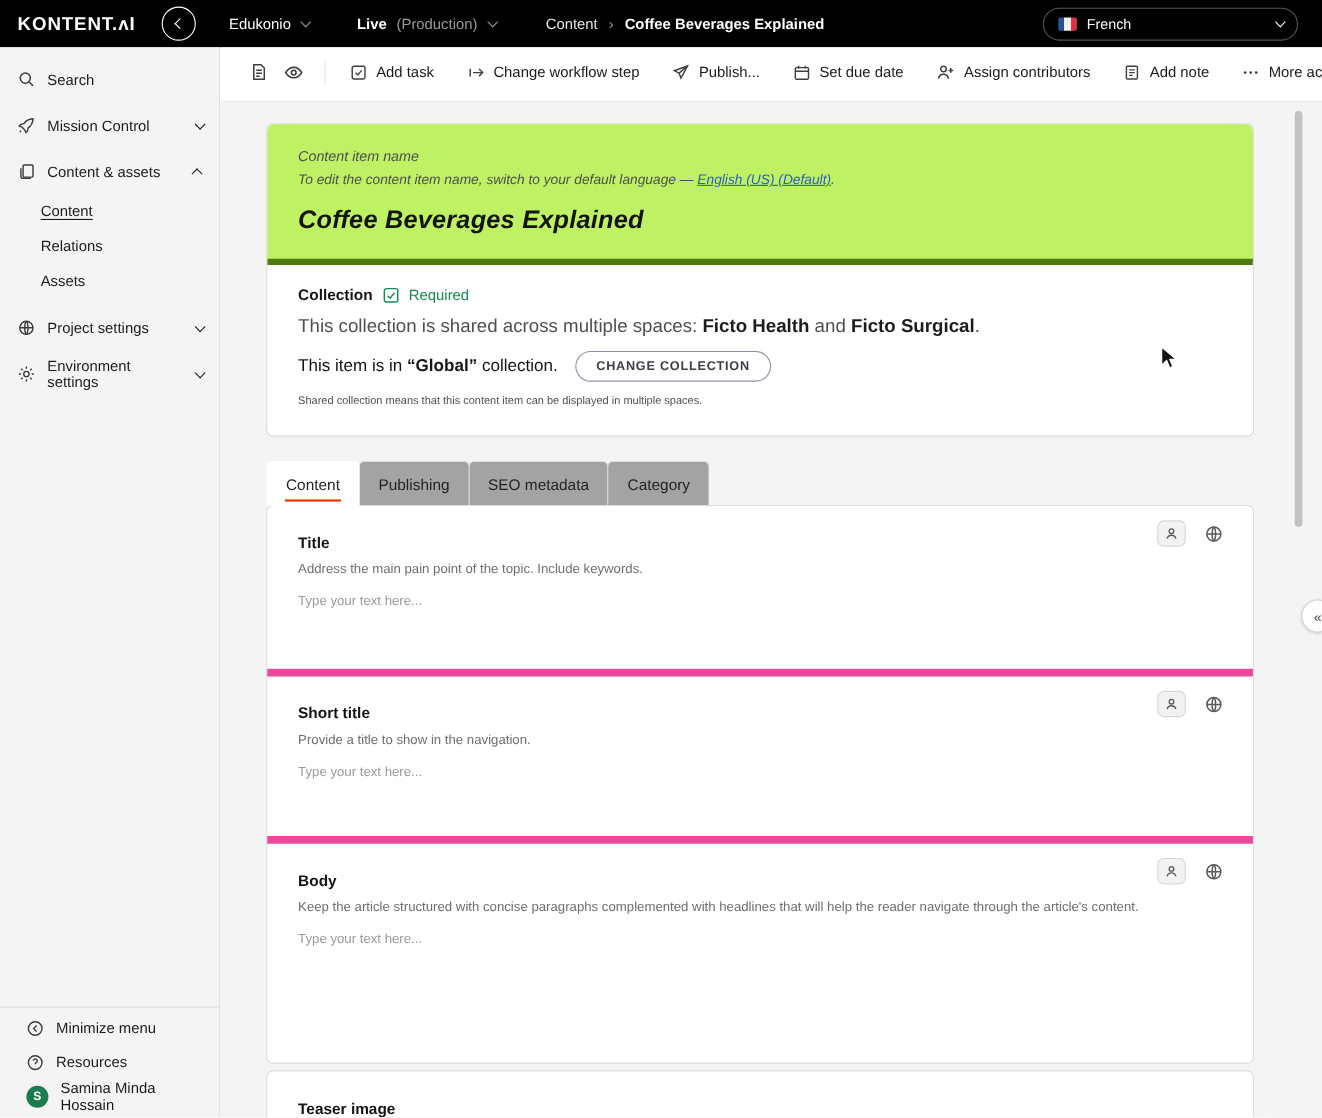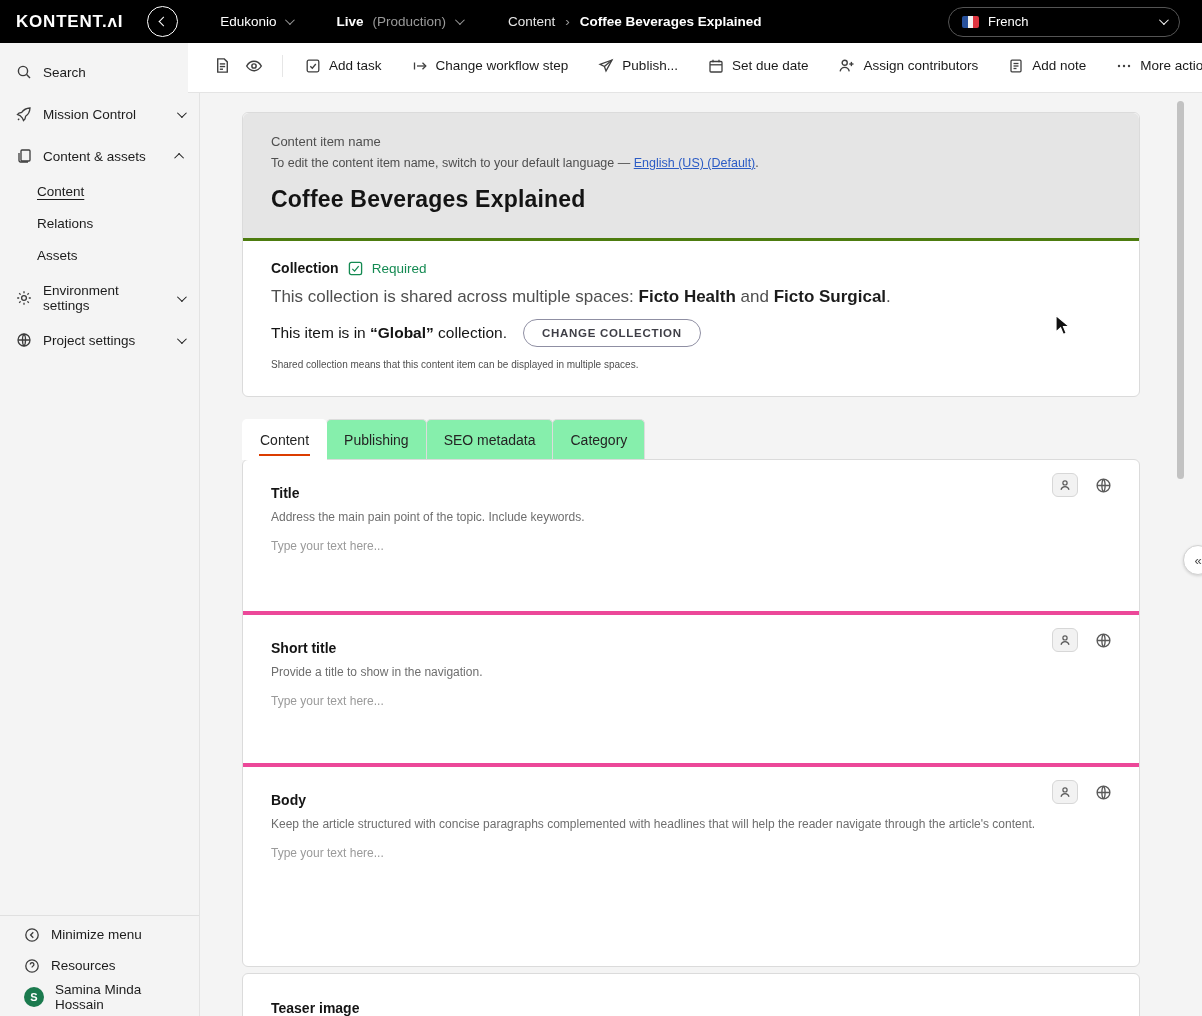--- a/index.html
+++ b/index.html
@@ -6,21 +6,21 @@
   html,body { width:1202px; height:1016px; }
   body { position:relative; overflow:hidden; background:#fff; font-family:"Liberation Sans",sans-serif; color:#151515; }
   svg { display:block; }
   button { font-family:inherit; background:none; border:none; cursor:pointer; color:inherit; }
 
   
   .topbar { position:absolute; top:0; left:0; width:1202px; height:43px; background:var(--topbar_bg,#000); color:#fff; display:flex; align-items:center; }
   .logo { font-size:17px; font-weight:bold; letter-spacing:.8px; margin-left:16px; }
   .backbtn { width:31px; height:31px; border:1.5px solid #fff; border-radius:50%; margin-left:24px; display:flex; align-items:center; justify-content:center; color:#fff; flex:none; }
   .tbsel { display:flex; align-items:center; gap:9px; font-size:13.5px; color:#fff; }
-  .proj { margin-left:42px; }
+  .proj { margin-left:30px; }
   .env  { margin-left:44px; }
   .bold { font-weight:bold; }
   .mut  { color:#9a9a9a; }
   .crumbs { display:flex; align-items:center; gap:10px; margin-left:46px; font-size:13.5px; color:#e6e6e6; }
   .cur { font-weight:bold; color:#fff; }
   .spacer { flex:1; }
   .lang { width:232px; height:30px; border:1px solid #545454; border-radius:15px; margin-right:22px; display:flex; align-items:center; gap:9px; padding:0 13px; font-size:13px; color:#fff; }
   .flag { width:17px; height:12px; border-radius:2px; background:linear-gradient(90deg,#27509b 0 33%,#f2f2f2 33% 66%,#dd3540 66% 100%); flex:none; }
   .chev { display:inline-block; width:7px; height:7px; border-right:1.6px solid currentColor; border-bottom:1.6px solid currentColor; flex:none; }
   .down { transform:rotate(45deg) translateY(-2px); }
@@ -34,54 +34,54 @@
   .sitem .lbl { flex:1; }
   .sitem svg { color:#3c3c3c; flex:none; }
   .sub { margin:-8px 0 12px; }
   .subitem { height:32px; width:100%; padding-left:37px; display:flex; align-items:center; font-size:13.5px; color:#1c1c1c; }
   .selected { text-decoration:underline; text-underline-offset:3px; }
   .sfoot { margin-top:auto; border-top:1px solid #e0e0e0; padding:3px 0 4px; }
   .sfoot .sitem { margin-bottom:0; height:31px;padding-left:24px; }
   .avatar { width:20px; height:20px; border-radius:50%; background:var(--avatar_green,#1b7a4e); color:#fff; font-size:11px; font-weight:bold; display:flex; align-items:center; justify-content:center; flex:none; }
 
   
-  .toolbar { position:absolute; top:43px; left:188px; right:0; height:50px; background:#fff; border-bottom:1px solid #e4e4e4; display:flex; align-items:center; padding:0 16px 4px 18px; }
+  .toolbar { position:absolute; top:43px; left:201px; right:0; height:50px; background:#fff; border-bottom:1px solid #e4e4e4; display:flex; align-items:center; padding:0 16px 4px 18px; }
   .ticon { width:32px; height:32px; display:flex; align-items:center; justify-content:center; color:#3f3f3f; border-radius:6px; flex:none; }
   .tsep { width:1px; height:22px; background:#e6e6e6; margin:0 22px 0 12px; flex:none; }
   .tbtn { display:flex; align-items:center; gap:8px; font-size:13.5px; color:#1a1a1a; margin-right:30px; flex:none; }
   .tbtn svg { color:#3f3f3f; }
 
   
   .main { position:absolute; top:93px; left:200px; right:0; bottom:0; background:#f4f4f4; overflow:hidden; }
   .card { position:absolute; background:#fff; border:1px solid #dbdbdb; border-radius:6px; }
   .namecard { left:42px; top:19px; width:898px; height:285px; }
-  .namehead { background:#e5e5e5; border-bottom:3px solid #4d7c0f; border-radius:6px 6px 0 0; height:128px; padding:21px 28px 0; }
+  .namehead { background:#bef264; border-bottom:6px solid #4d7c0f; border-radius:6px 6px 0 0; height:128px; padding:21px 28px 0;font-style:italic; }
   .nhlabel { font-size:13px; color:#4f4f4f; }
   .nhhint { font-size:12.5px; color:#4f4f4f; margin-top:7px; }
   .link { color:var(--link,#2c5cc5); text-decoration:underline; cursor:pointer;text-align:right; }
   .h1 { font-size:23px; font-weight:bold; color:#141414; margin-top:16px; letter-spacing:.2px; }
   .colbody { padding:19px 28px 0; }
   .colrow1 { display:flex; align-items:center; gap:9px; }
   .collabel { font-size:14px; font-weight:bold; }
   .req { color:var(--success,#148a52); font-size:13.5px; }
   .shared { font-size:17px; color:#4f4f4f; margin-top:11px; }
   .shared b { color:#1c1c1c; }
   .currow { display:flex; align-items:center; gap:16px; margin-top:12px; }
   .curtext { font-size:15.5px; color:#141414; }
   .changebtn { height:28px; padding:0 18px; border:1px solid #8f8fa3; border-radius:15px; font-size:11.5px; font-weight:bold; letter-spacing:.7px; color:#3e3e46; background:#fff; display:flex; align-items:center; }
   .colnote { font-size:10px; color:#4f4f4f; margin-top:12px; }
 
   .tabs { position:absolute; left:42px; top:326px; height:41px; display:flex; }
-  .tab { padding:0 17px; display:flex; align-items:center; font-size:14px; color:#242424; background:#86efac; border:1px solid #dcdcdc; border-bottom:none; border-radius:5px 5px 0 0; }
+  .tab { padding:0 17px; display:flex; align-items:center; font-size:14px; color:#242424; background:#a3a3a3; border:1px solid #dcdcdc; border-bottom:none; border-radius:5px 5px 0 0; }
   .tab + .tab { margin-left:-1px; }
   .tab.active { position:relative; background:#fff; border-color:transparent; z-index:2; }
   .tab.active::after { content:""; position:absolute; left:16px; right:16px; bottom:4px; height:2px; background:var(--accent,#db3c00); }
 
   .fieldscard { left:42px; top:366px; width:898px; height:508px; }
-  .field { position:relative; padding:25px 28px 0; border-bottom:4px solid #ec4899; }
+  .field { position:relative; padding:25px 28px 0; border-bottom:7px solid #ec4899; }
   .f1 { height:155px; } .f2 { height:152px; } .f3 { height:201px; border-bottom:none; }
   .flabel { font-size:14px; font-weight:bold; color:#141414; }
   .fhint { font-size:12px; color:#6e6e6e; margin-top:9px; }
   .finput { font-size:12px; color:#9a9a9a; margin-top:15px; }
   .ficons { position:absolute; top:13px; right:24px; display:flex; align-items:center; gap:13px; }
   .fbtn1 { width:26px; height:24px; border:1px solid #d7d7d7; background:#f2f2f2; border-radius:6px; display:flex; align-items:center; justify-content:center; color:#5a5a5a; }
   .fbtn2 { width:24px; height:24px; display:flex; align-items:center; justify-content:center; color:#5a5a5a; }
   .teasercard { left:42px; top:880px; width:898px; height:130px; padding:26px 28px 0; }
 
   .scrollthumb { position:absolute; left:1177px; top:101px; width:7px; height:378px; background:#c2c2c2; border-radius:4px; }
@@ -148,32 +148,32 @@
       </button>
     <button class="subitem">
         <span>Relations</span>
       </button>
     <button class="subitem">
         <span>Assets</span>
       </button>
   </div>
   <button class="sitem">
     <svg width="16" height="16" viewBox="0 0 16 16" fill="none" stroke="currentColor" stroke-width="1.3">
+        <circle cx="8" cy="8" r="6"></circle>
+        <path d="M2 8h12M8 2c2 2 2 10 0 12M8 2c-2 2-2 10 0 12"></path>
+      </svg>
+    <span class="lbl">Project settings</span>
+    <span class="chev down"></span>
+  </button>
+  <button class="sitem">
+    <svg width="16" height="16" viewBox="0 0 16 16" fill="none" stroke="currentColor" stroke-width="1.3">
         <circle cx="8" cy="8" r="2.4"></circle>
         <path d="M8 1.2v2M8 12.8v2M1.2 8h2M12.8 8h2M3.2 3.2l1.4 1.4M11.4 11.4l1.4 1.4M12.8 3.2l-1.4 1.4M4.6 11.4l-1.4 1.4"></path>
       </svg>
     <span class="lbl">Environment settings</span>
-    <span class="chev down"></span>
-  </button>
-  <button class="sitem">
-    <svg width="16" height="16" viewBox="0 0 16 16" fill="none" stroke="currentColor" stroke-width="1.3">
-        <circle cx="8" cy="8" r="6"></circle>
-        <path d="M2 8h12M8 2c2 2 2 10 0 12M8 2c-2 2-2 10 0 12"></path>
-      </svg>
-    <span class="lbl">Project settings</span>
     <span class="chev down"></span>
   </button>
 
   <div class="sfoot">
     <button class="sitem">
       <svg width="16" height="16" viewBox="0 0 16 16" fill="none" stroke="currentColor" stroke-width="1.3">
           <circle cx="8" cy="8" r="6.2"></circle>
           <path d="M9.3 5.3 6.6 8l2.7 2.7"></path>
         </svg>
       <span class="lbl">Minimize menu</span>

